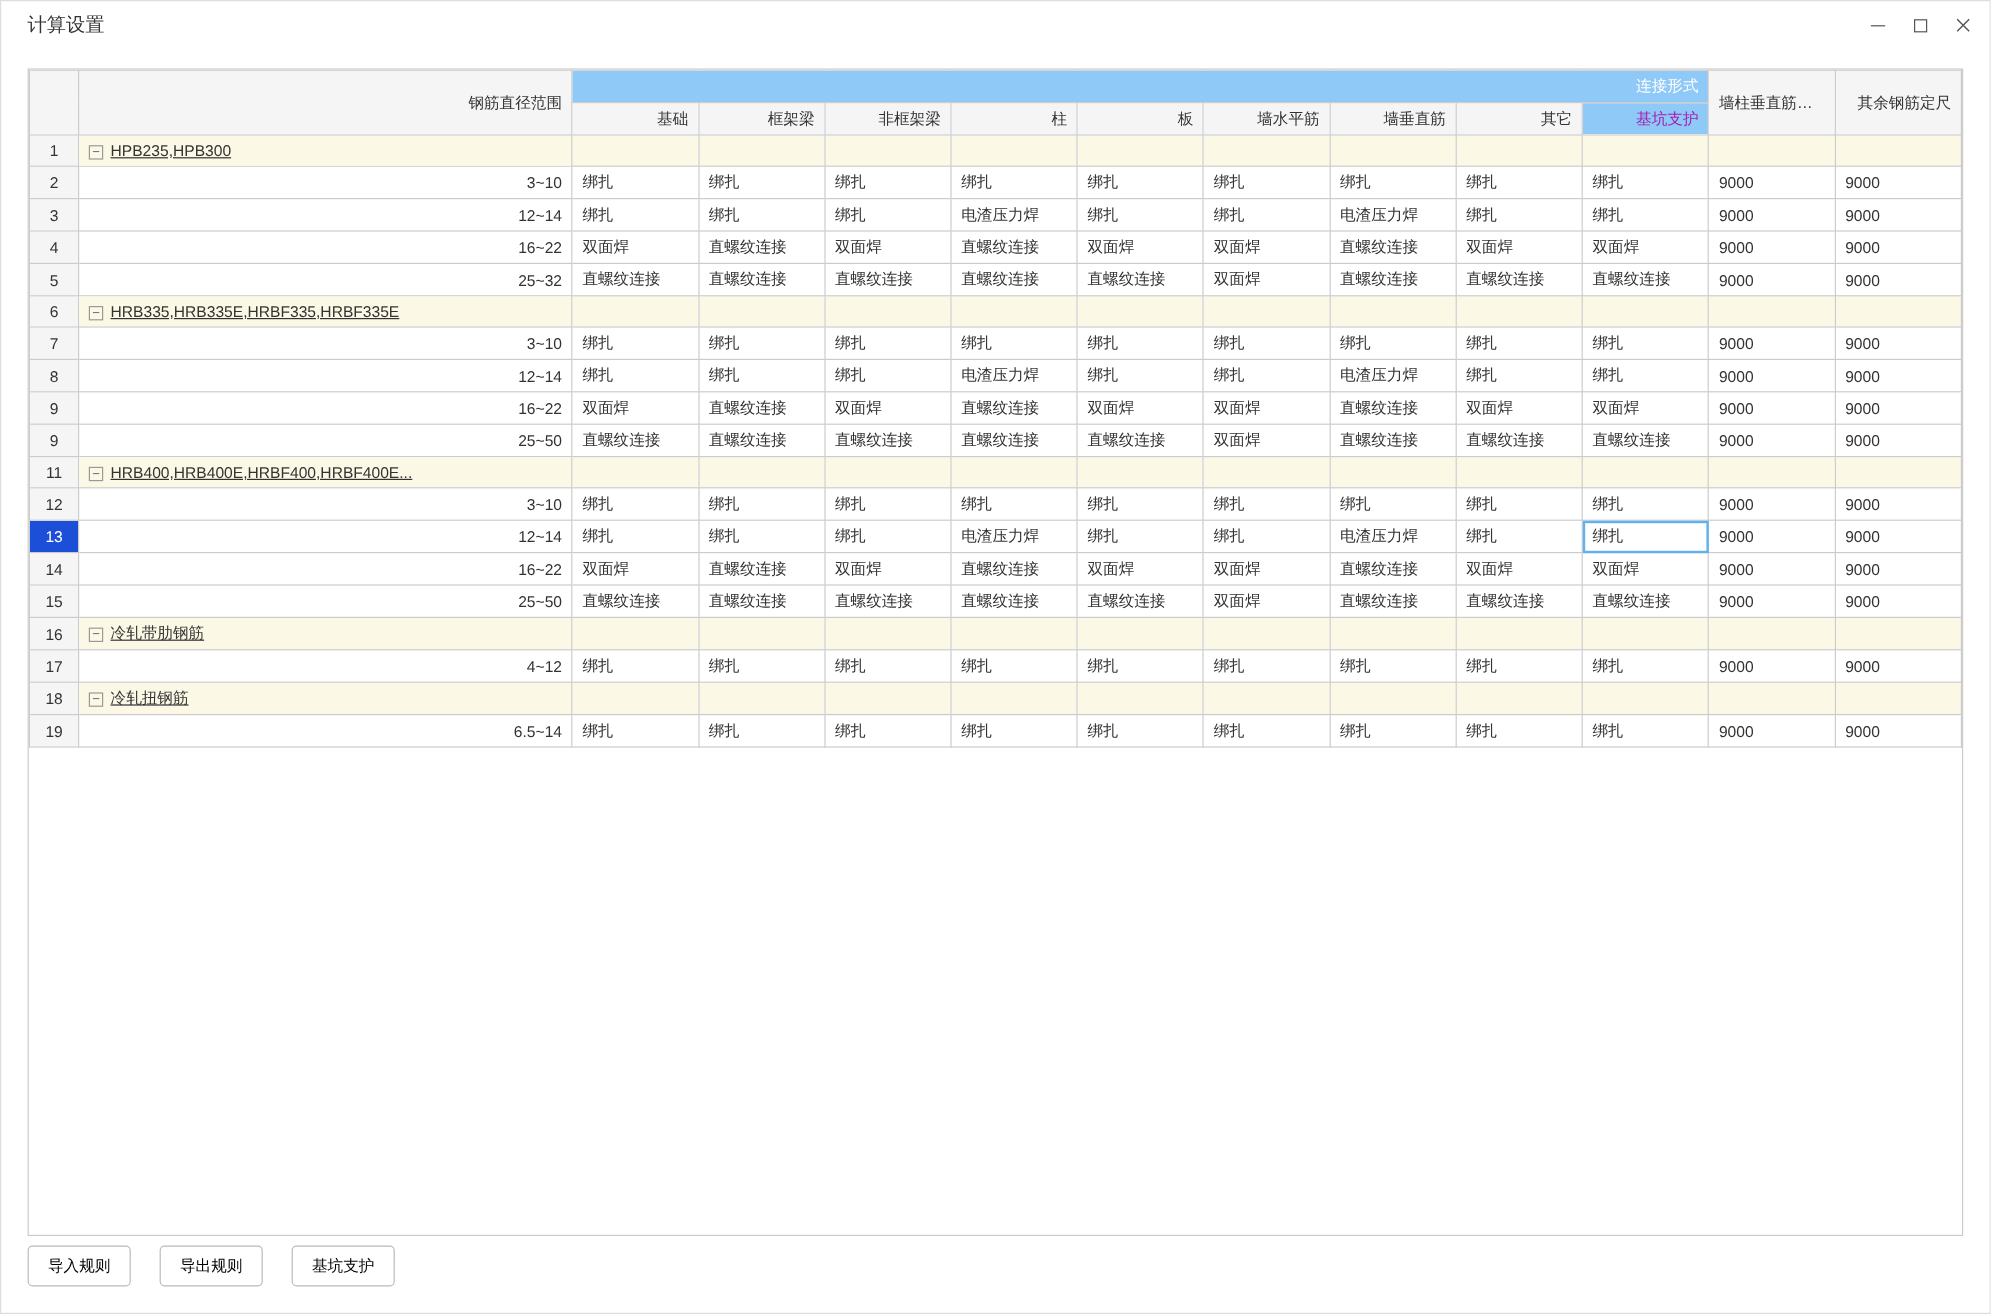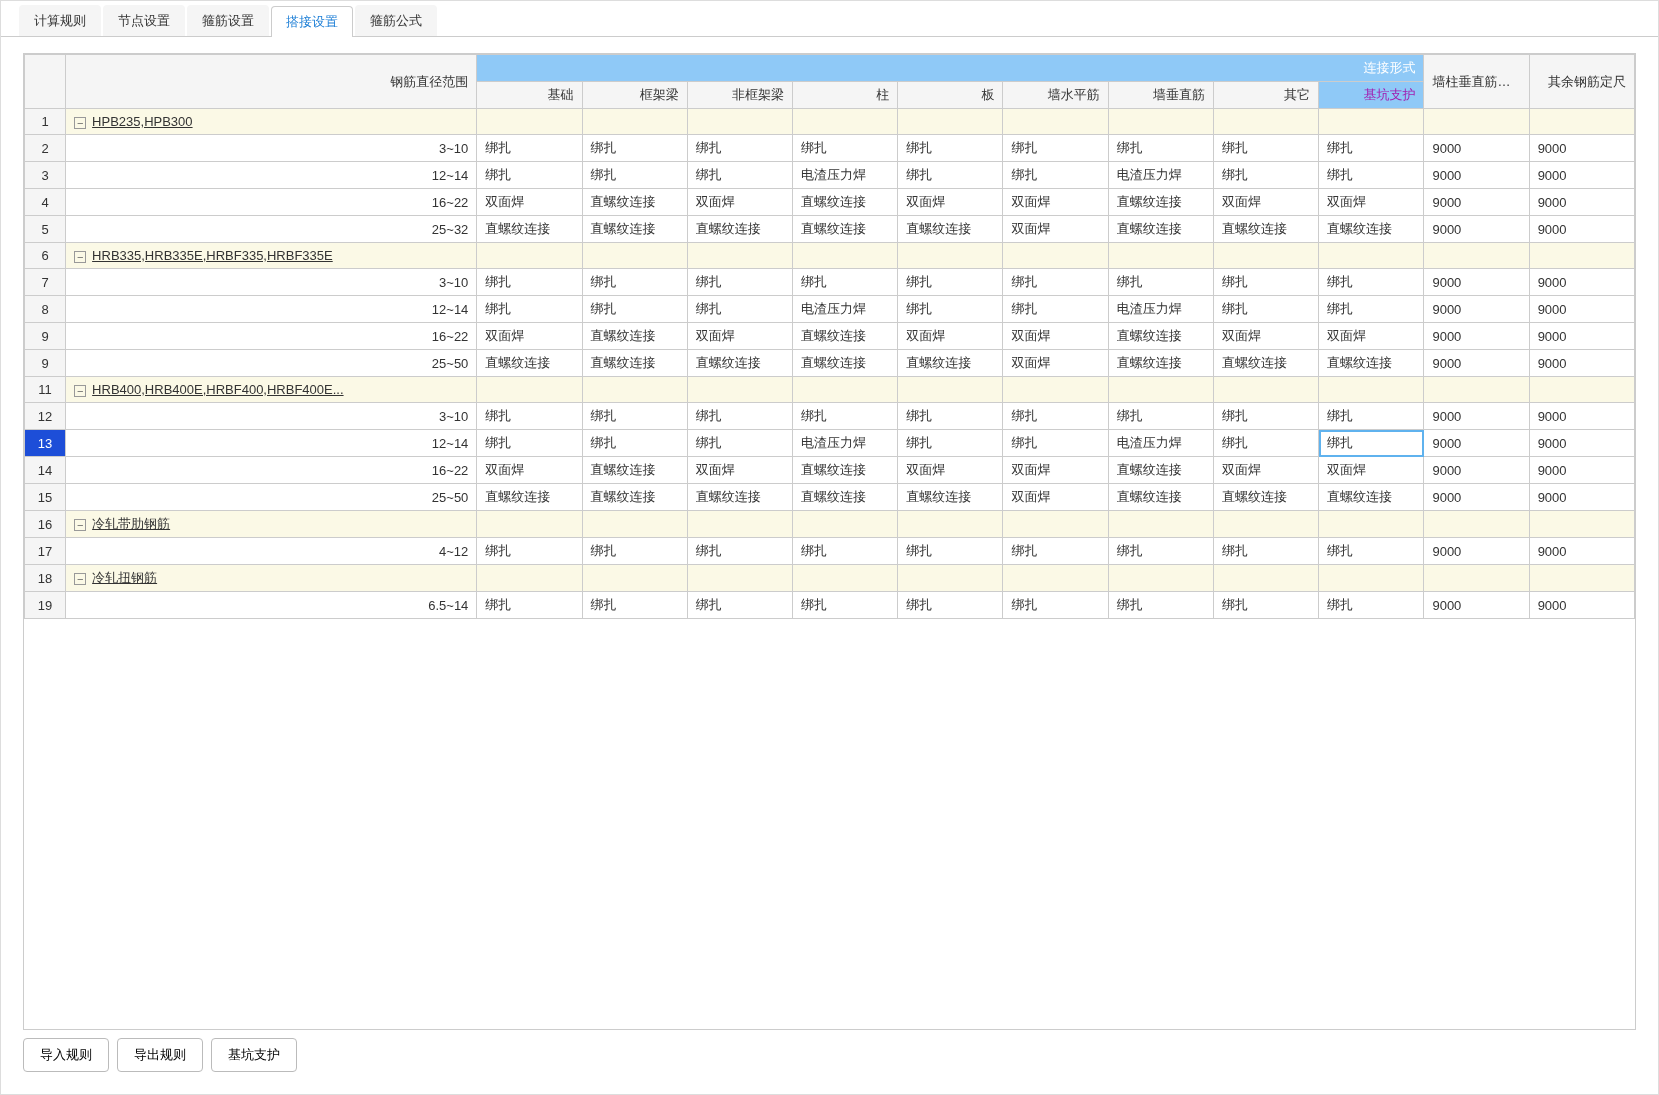--- a/index.html
+++ b/index.html
@@ -80,44 +80,49 @@
 }
 .child-indent { padding-left:38px;text-align:right; }
 td.cell-sel {
   outline:2px solid #5fb2ee; outline-offset:-2px;
 }
 .footer-row {
   padding:12px 6px 4px 6px;
   display:flex; align-items:center; gap:6px;
 }
 .chk { width:16px; height:16px; border:1px solid #999; border-radius:2px; display:inline-block; }
-.btn-row { display:flex; gap:8px; padding: 8px 0 14px 0; }
+.btn-row { display:flex; gap:24px; padding: 8px 0 14px 0; }
 .btn {
   border:1px solid #bbb; border-radius:4px;
   background:#fff; padding:7px 16px; font-size:13px;
   cursor:pointer;
 }
 col.c-num { width:34px; }
 col.c-tree { width:340px; }
 col.c-conn { width:87px; }
 col.c-tail { width:87px; }
 </style>
 </head>
 <body>
 
 <div class="window">
 
-
-  <div class="tabs">
-    <div class="tab">计算规则</div>
-    <div class="tab">节点设置</div>
-    <div class="tab">箍筋设置</div>
-    <div class="tab active">搭接设置</div>
-    <div class="tab">箍筋公式</div>
+  <div class="titlebar">
+    <span>计算设置</span>
+    <div class="win-ctrls">
+      <span class="min"></span>
+      <span class="max"></span>
+      <span class="close">
+        <svg viewBox="0 0 12 12">
+            <path d="M1 1 L11 11 M11 1 L1 11" stroke="#555" stroke-width="1.2" fill="none"></path>
+          </svg>
+      </span>
+    </div>
   </div>
+
 
   <div class="content">
     <div class="table-wrap">
       <table>
         <colgroup>
           <col class="c-num">
             <col class="c-tree">
           <col class="c-conn">
             <col class="c-conn">
             <col class="c-conn">

